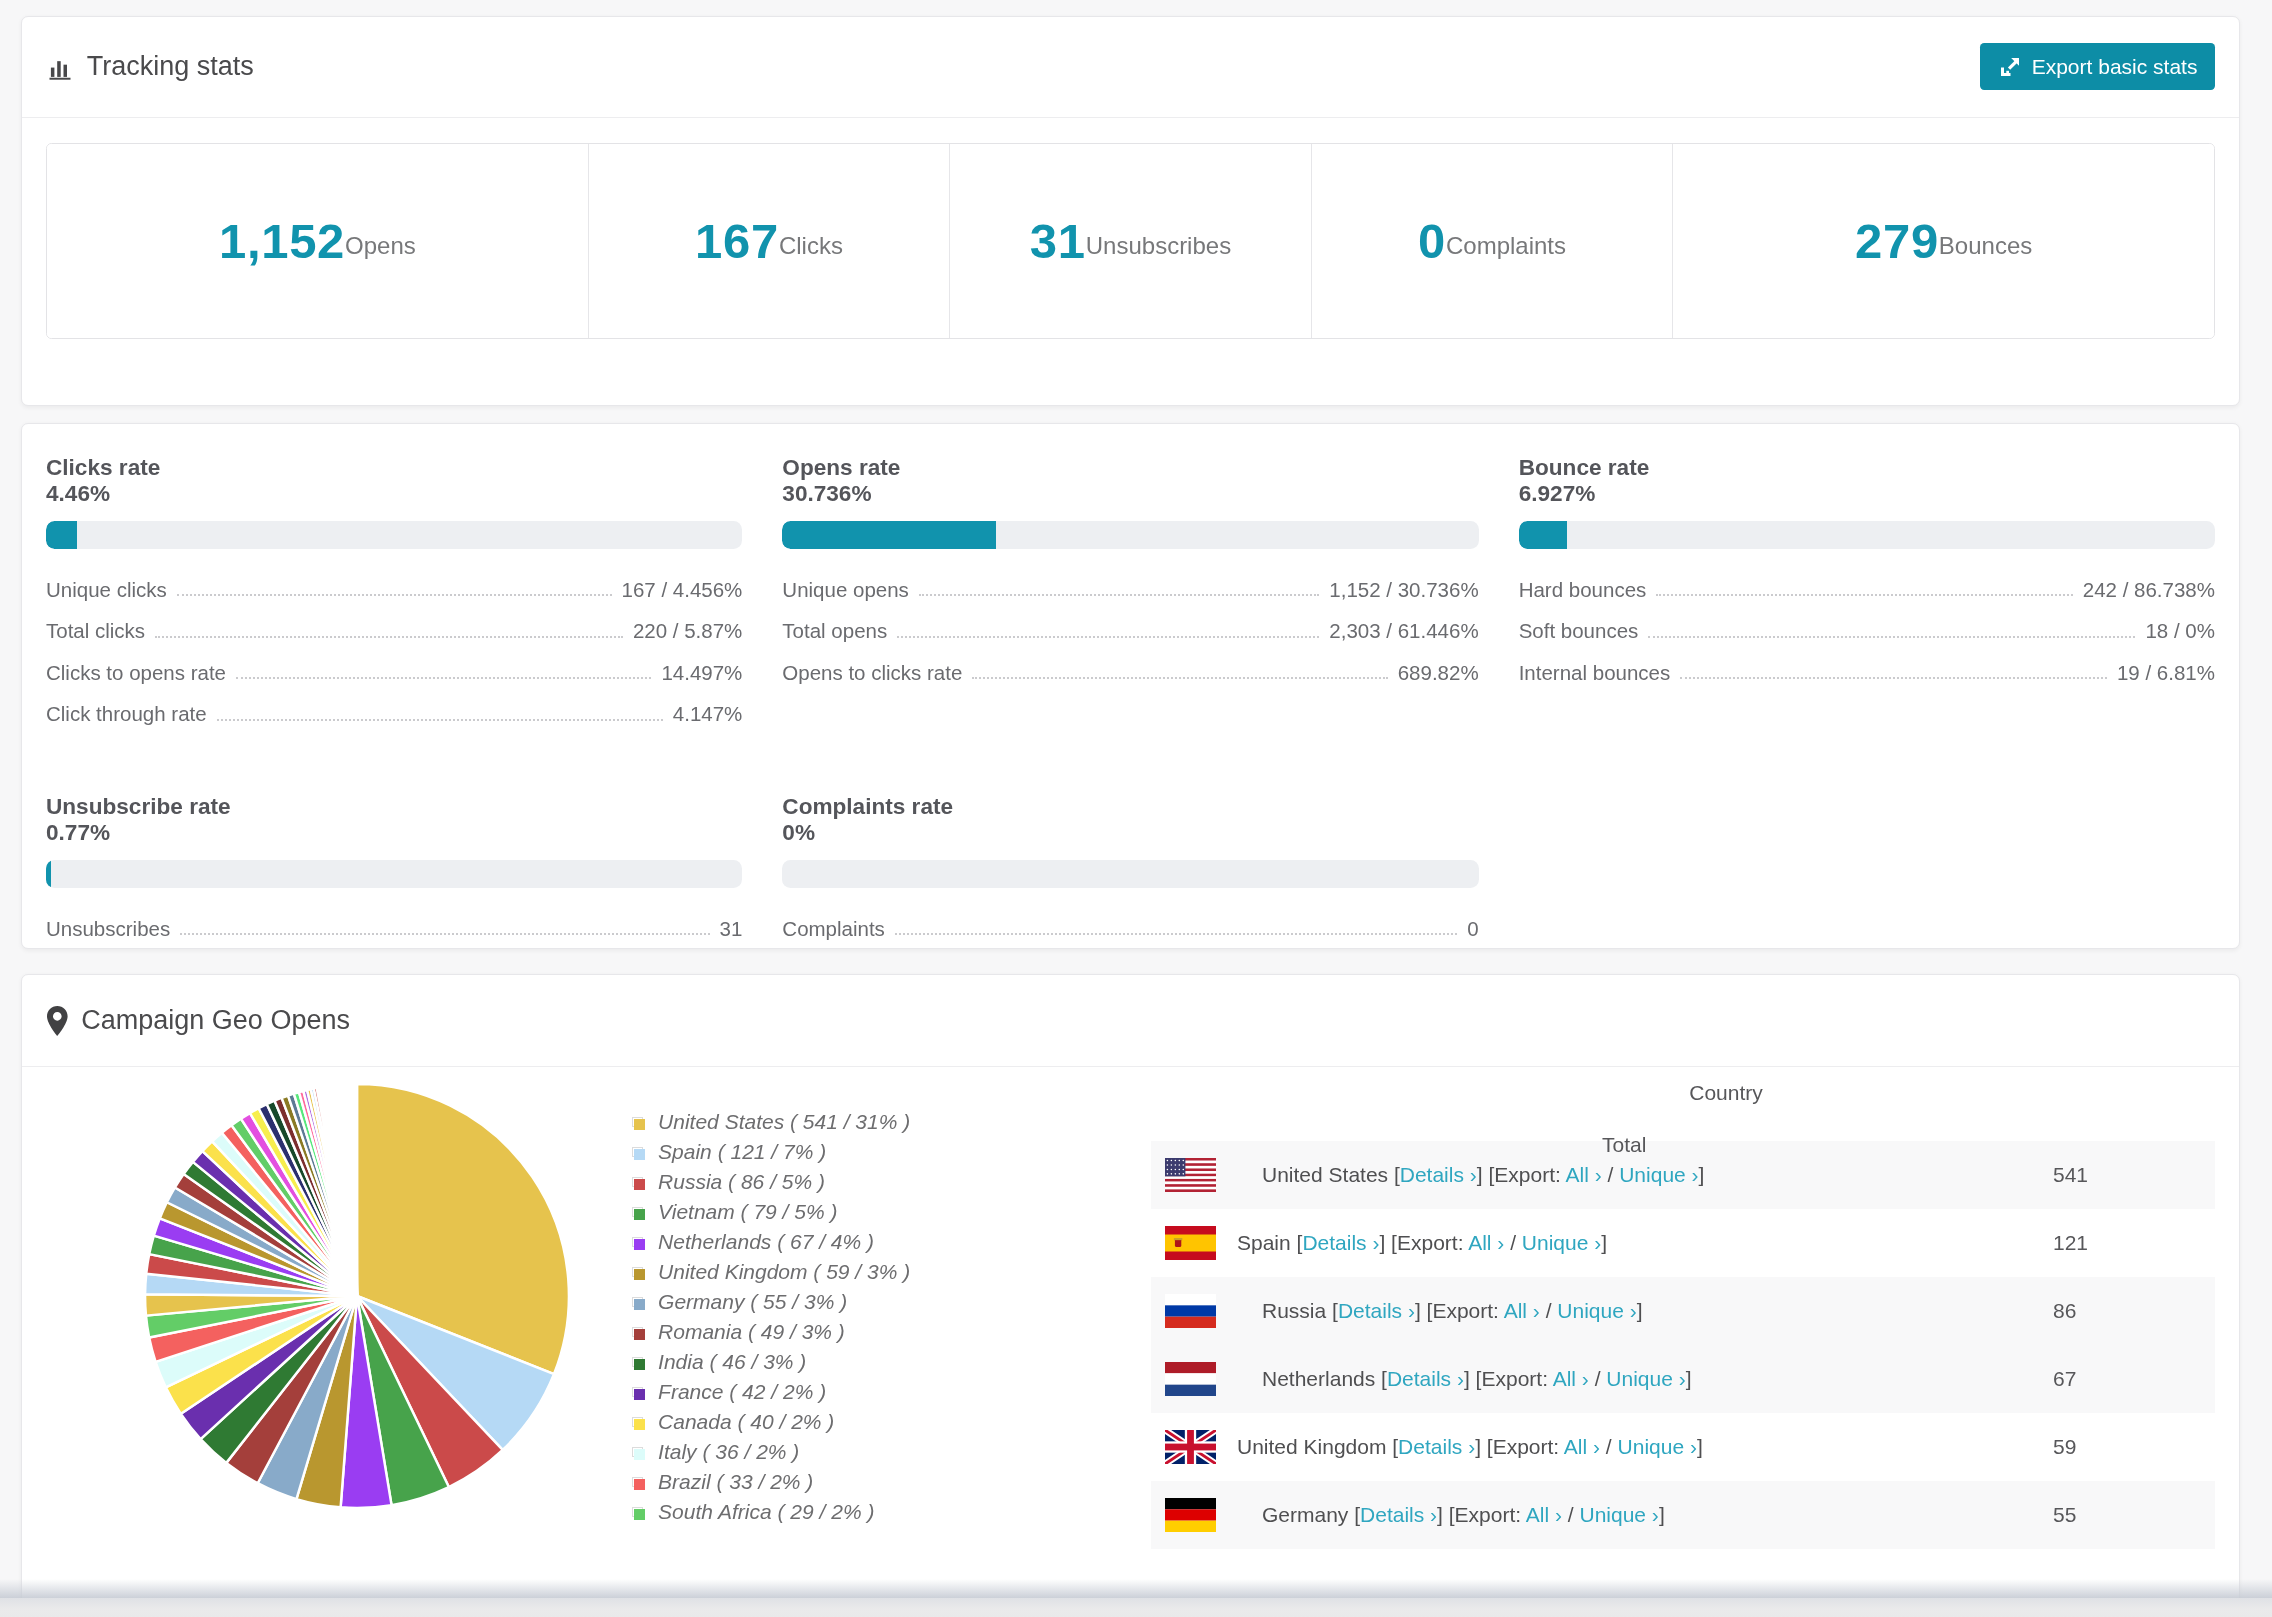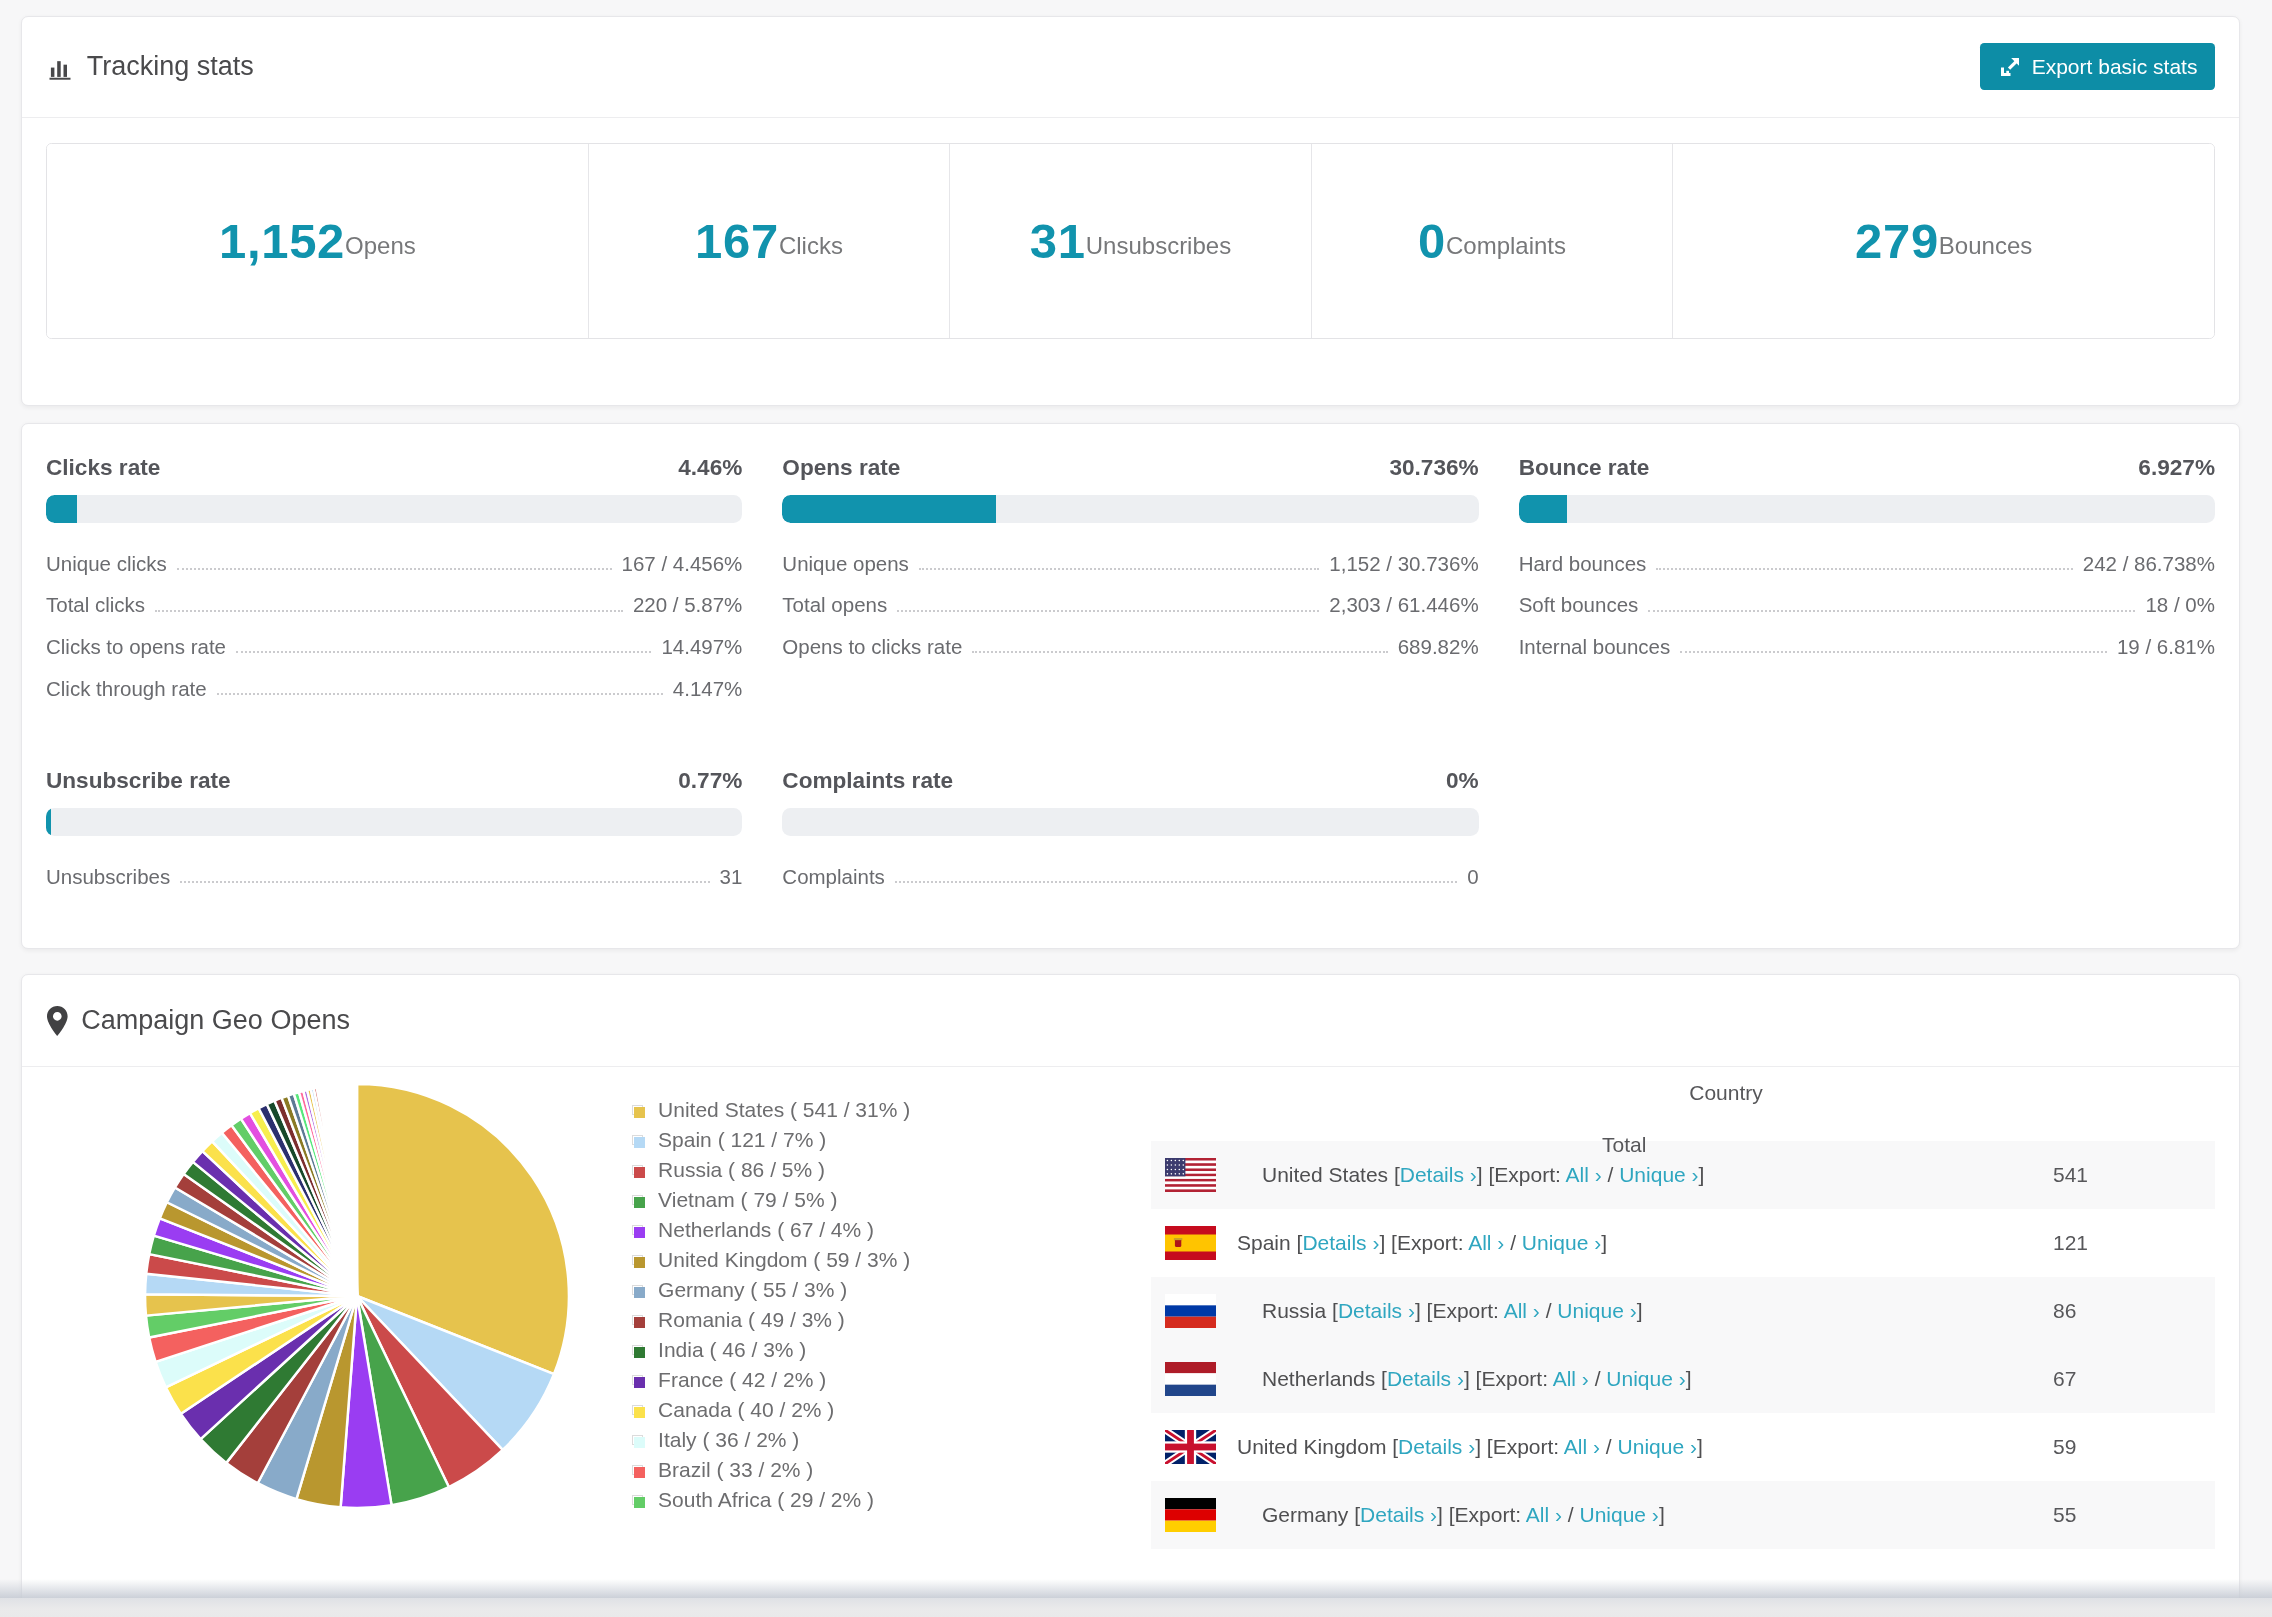--- a/index.html
+++ b/index.html
@@ -47,35 +47,35 @@
   .stat-value { font-size:49px; font-weight:700; color:#1193ad; letter-spacing:0.7px; }
   .stat-label { font-size:24px; color:#77787a; margin-top:11.3px; }
 
   
   #rates-grid {
     display:grid; grid-template-columns:repeat(3,1fr);
     column-gap:40px; row-gap:49px; padding:31px 24px 0;
   }
   .rate-title-row {
     display:flex; justify-content:space-between; align-items:baseline;
-    font-size:22.6px; font-weight:700; color:#54555a; margin-bottom:14px; line-height:1.15;
+    font-size:22.6px; font-weight:700; color:#54555a; margin-bottom:14px; line-height:1.15;flex-direction:column;
   }
   .rate-bar { height:28px; background:#edeff2; border-radius:8.5px; overflow:hidden; margin-bottom:30px; }
   .rate-fill { height:100%; background:#1193ad; border-radius:8.5px 0 0 8.5px; }
   .rate-row {
     display:flex; align-items:flex-end; font-size:20.5px; color:#6a6b6f;
     margin-bottom:20px; line-height:1.05; white-space:nowrap;
   }
   .rate-leader { flex:1; border-bottom:2.1px dotted #cbcbce; margin:0 10px 4.2px; }
 
   
   #geo-body { display:flex; padding:0 24px; align-items:flex-start; }
   #pie-wrap { width:586px; flex:none; }
   #pie-svg { margin:10px 0 0 92px; display:block; }
-  #legend { width:395px; flex:none; margin-top:28px; }
+  #legend { width:395px; flex:none; margin-top:40px;font-style:italic; }
   .legend-item { display:flex; align-items:center; height:30px; }
   .legend-swatch {
     flex:none; width:10.6px; height:10.6px; border:1.4px solid #dcdcdc;
     padding:1.4px; background:#fff; background-clip:content-box; display:block;
   }
   .legend-swatch > span { display:block; width:10.6px; height:10.6px; }
   .legend-label { margin-left:15.5px; font-size:21px; color:#6d6d6f; white-space:nowrap; }
 
   #geo-table { flex:1; margin-left:124px; margin-top:14px; font-size:21px; min-width:0; }
   .geo-header { display:flex; align-items:center; height:60px; color:#57575a;flex-direction:column; }

